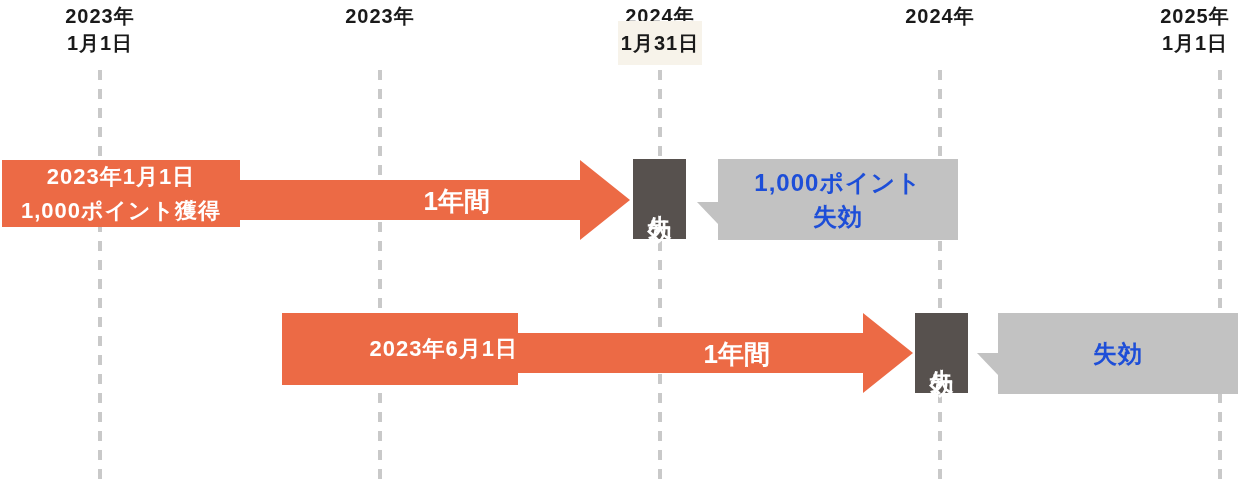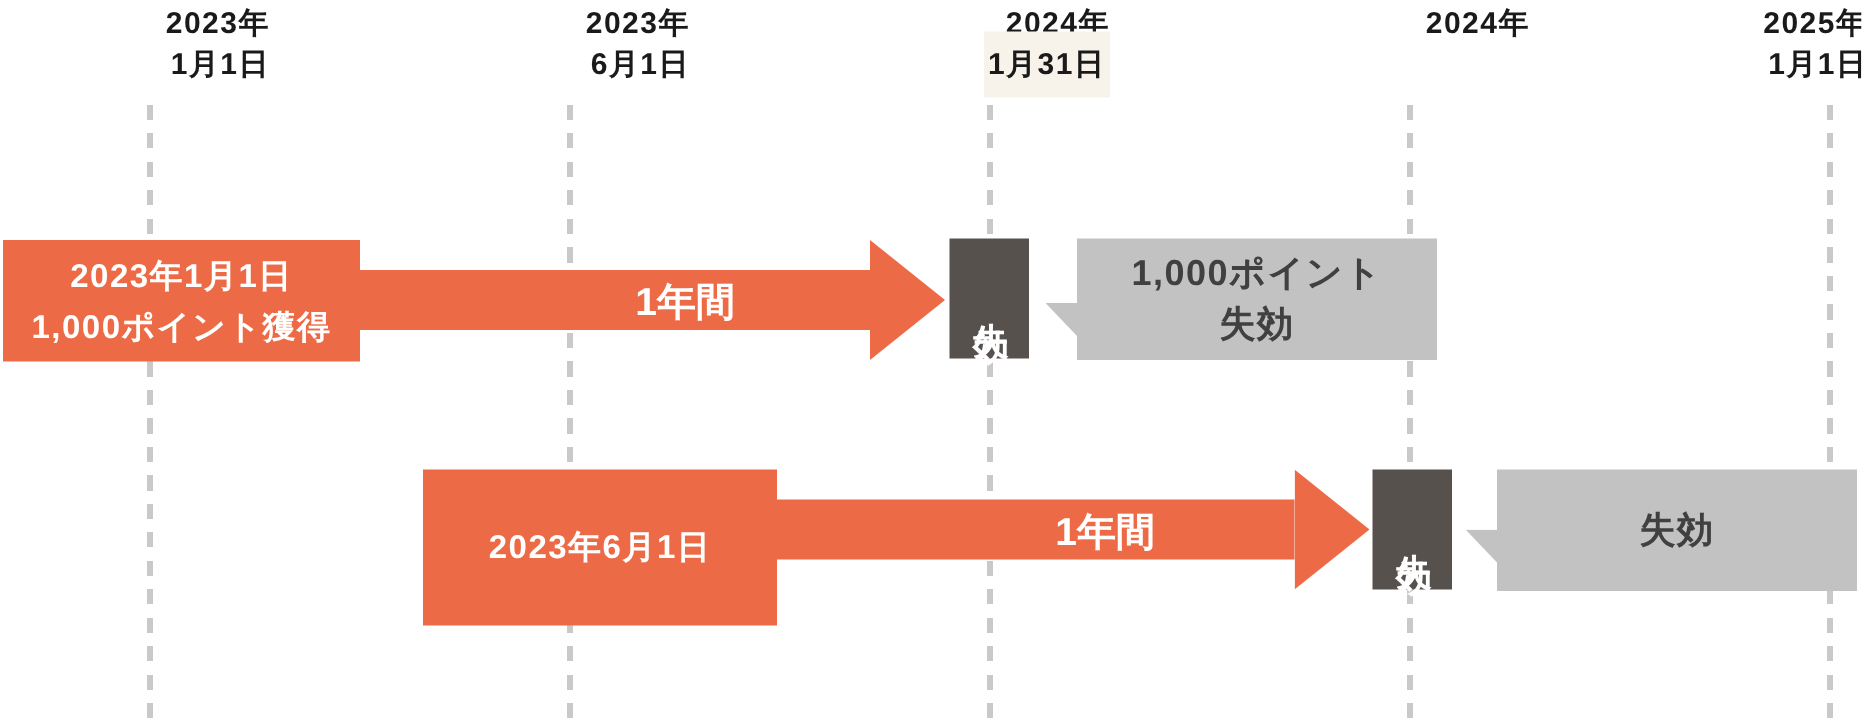--- a/index.html
+++ b/index.html
@@ -13,21 +13,21 @@
   }
   
   .vline{
     position:absolute;top:70px;bottom:0;width:4px;
     background:repeating-linear-gradient(to bottom,var(--dash) 0,var(--dash) 10px,transparent 10px,transparent 19px);
     z-index:0;
   }
   .vline.x1{left:98px}.vline.x2{left:378px}.vline.x3{left:658px}.vline.x4{left:938px}.vline.x5{left:1218px}
   
   .date-label{
-    position:absolute;top:3px;width:160px;text-align:right;
+    position:absolute;top:3px;width:160px;text-align:center;
     color:var(--text);font-size:20px;line-height:27px;letter-spacing:1px;z-index:3;
   }
   .date-label.d1{left:20px}.date-label.d2{left:300px}.date-label.d3{left:580px}.date-label.d4{left:860px}
   .date-label.d5{left:1145px;width:100px}
   .date-line{display:block;}
   .hl{background:var(--highlight);padding:11px 3px;}
   
   .arrow-body{position:absolute;height:40px;background:var(--orange);z-index:1;}
   .arrow-head{position:absolute;width:50px;height:80px;background:var(--orange);
     clip-path:polygon(0 0,100% 50%,0 100%);z-index:1;}
@@ -39,34 +39,34 @@
     position:absolute;width:160px;text-align:right;color:#fff;font-size:26px;z-index:2;
   }
   .row1 .duration{left:330px;top:184px;}
   .row2 .duration{left:610px;top:337px;}
   
   .gain-box{
     position:absolute;background:var(--orange);color:#fff;z-index:2;
     display:flex;flex-direction:column;justify-content:center;text-align:center;
     font-size:22px;line-height:34px;letter-spacing:1px;
   }
-  .row1 .gain-box{left:2px;top:160px;width:238px;height:81px;}
-  .row2 .gain-box{left:282px;top:313px;width:236px;height:104px;}
+  .row1 .gain-box{left:2px;top:160px;width:238px;height:67px;}
+  .row2 .gain-box{left:282px;top:313px;width:236px;height:72px;align-items:flex-end;}
   
   .expire-box{
     position:absolute;width:53px;background:var(--dark);color:#fff;z-index:2;
     display:flex;align-items:center;justify-content:center;
     font-size:24px;letter-spacing:4px;
     writing-mode:vertical-rl;text-orientation:upright;
   }
   .row1 .expire-box{left:633px;top:159px;height:80px;}
   .row2 .expire-box{left:915px;top:313px;height:80px;}
   
   .bubble{
-    position:absolute;width:240px;height:81px;background:var(--bubble);color:#404040;z-index:2;
+    position:absolute;width:240px;height:81px;background:var(--bubble);color:#1d4ed8;z-index:2;
     display:flex;flex-direction:column;justify-content:center;text-align:center;
     font-size:24px;line-height:34px;letter-spacing:1px;
   }
   .row1 .bubble{left:718px;top:159px;}
   .row2 .bubble{left:998px;top:313px;}
   .bubble-tail{
     position:absolute;left:-21px;width:21px;height:22px;background:var(--bubble);
     clip-path:polygon(0 0,100% 0,100% 100%);
   }
   .row1 .bubble-tail{top:43px;}
@@ -82,21 +82,20 @@
   <div class="vline x3"></div>
   <div class="vline x4"></div>
   <div class="vline x5"></div>
 
   <div class="date-label d1">
     <span class="date-line">2023年</span>
     <span class="date-line">1月1日</span>
   </div>
   <div class="date-label d2">
     <span class="date-line">2023年</span>
-    <span class="date-line">6月1日</span>
   </div>
   <div class="date-label d3">
     <span class="date-line">2024年</span>
     <span class="date-line"><span class="hl">1月31日</span></span>
   </div>
   <div class="date-label d4">
     <span class="date-line">2024年</span>
   </div>
   <div class="date-label d5">
     <span class="date-line">2025年</span>

